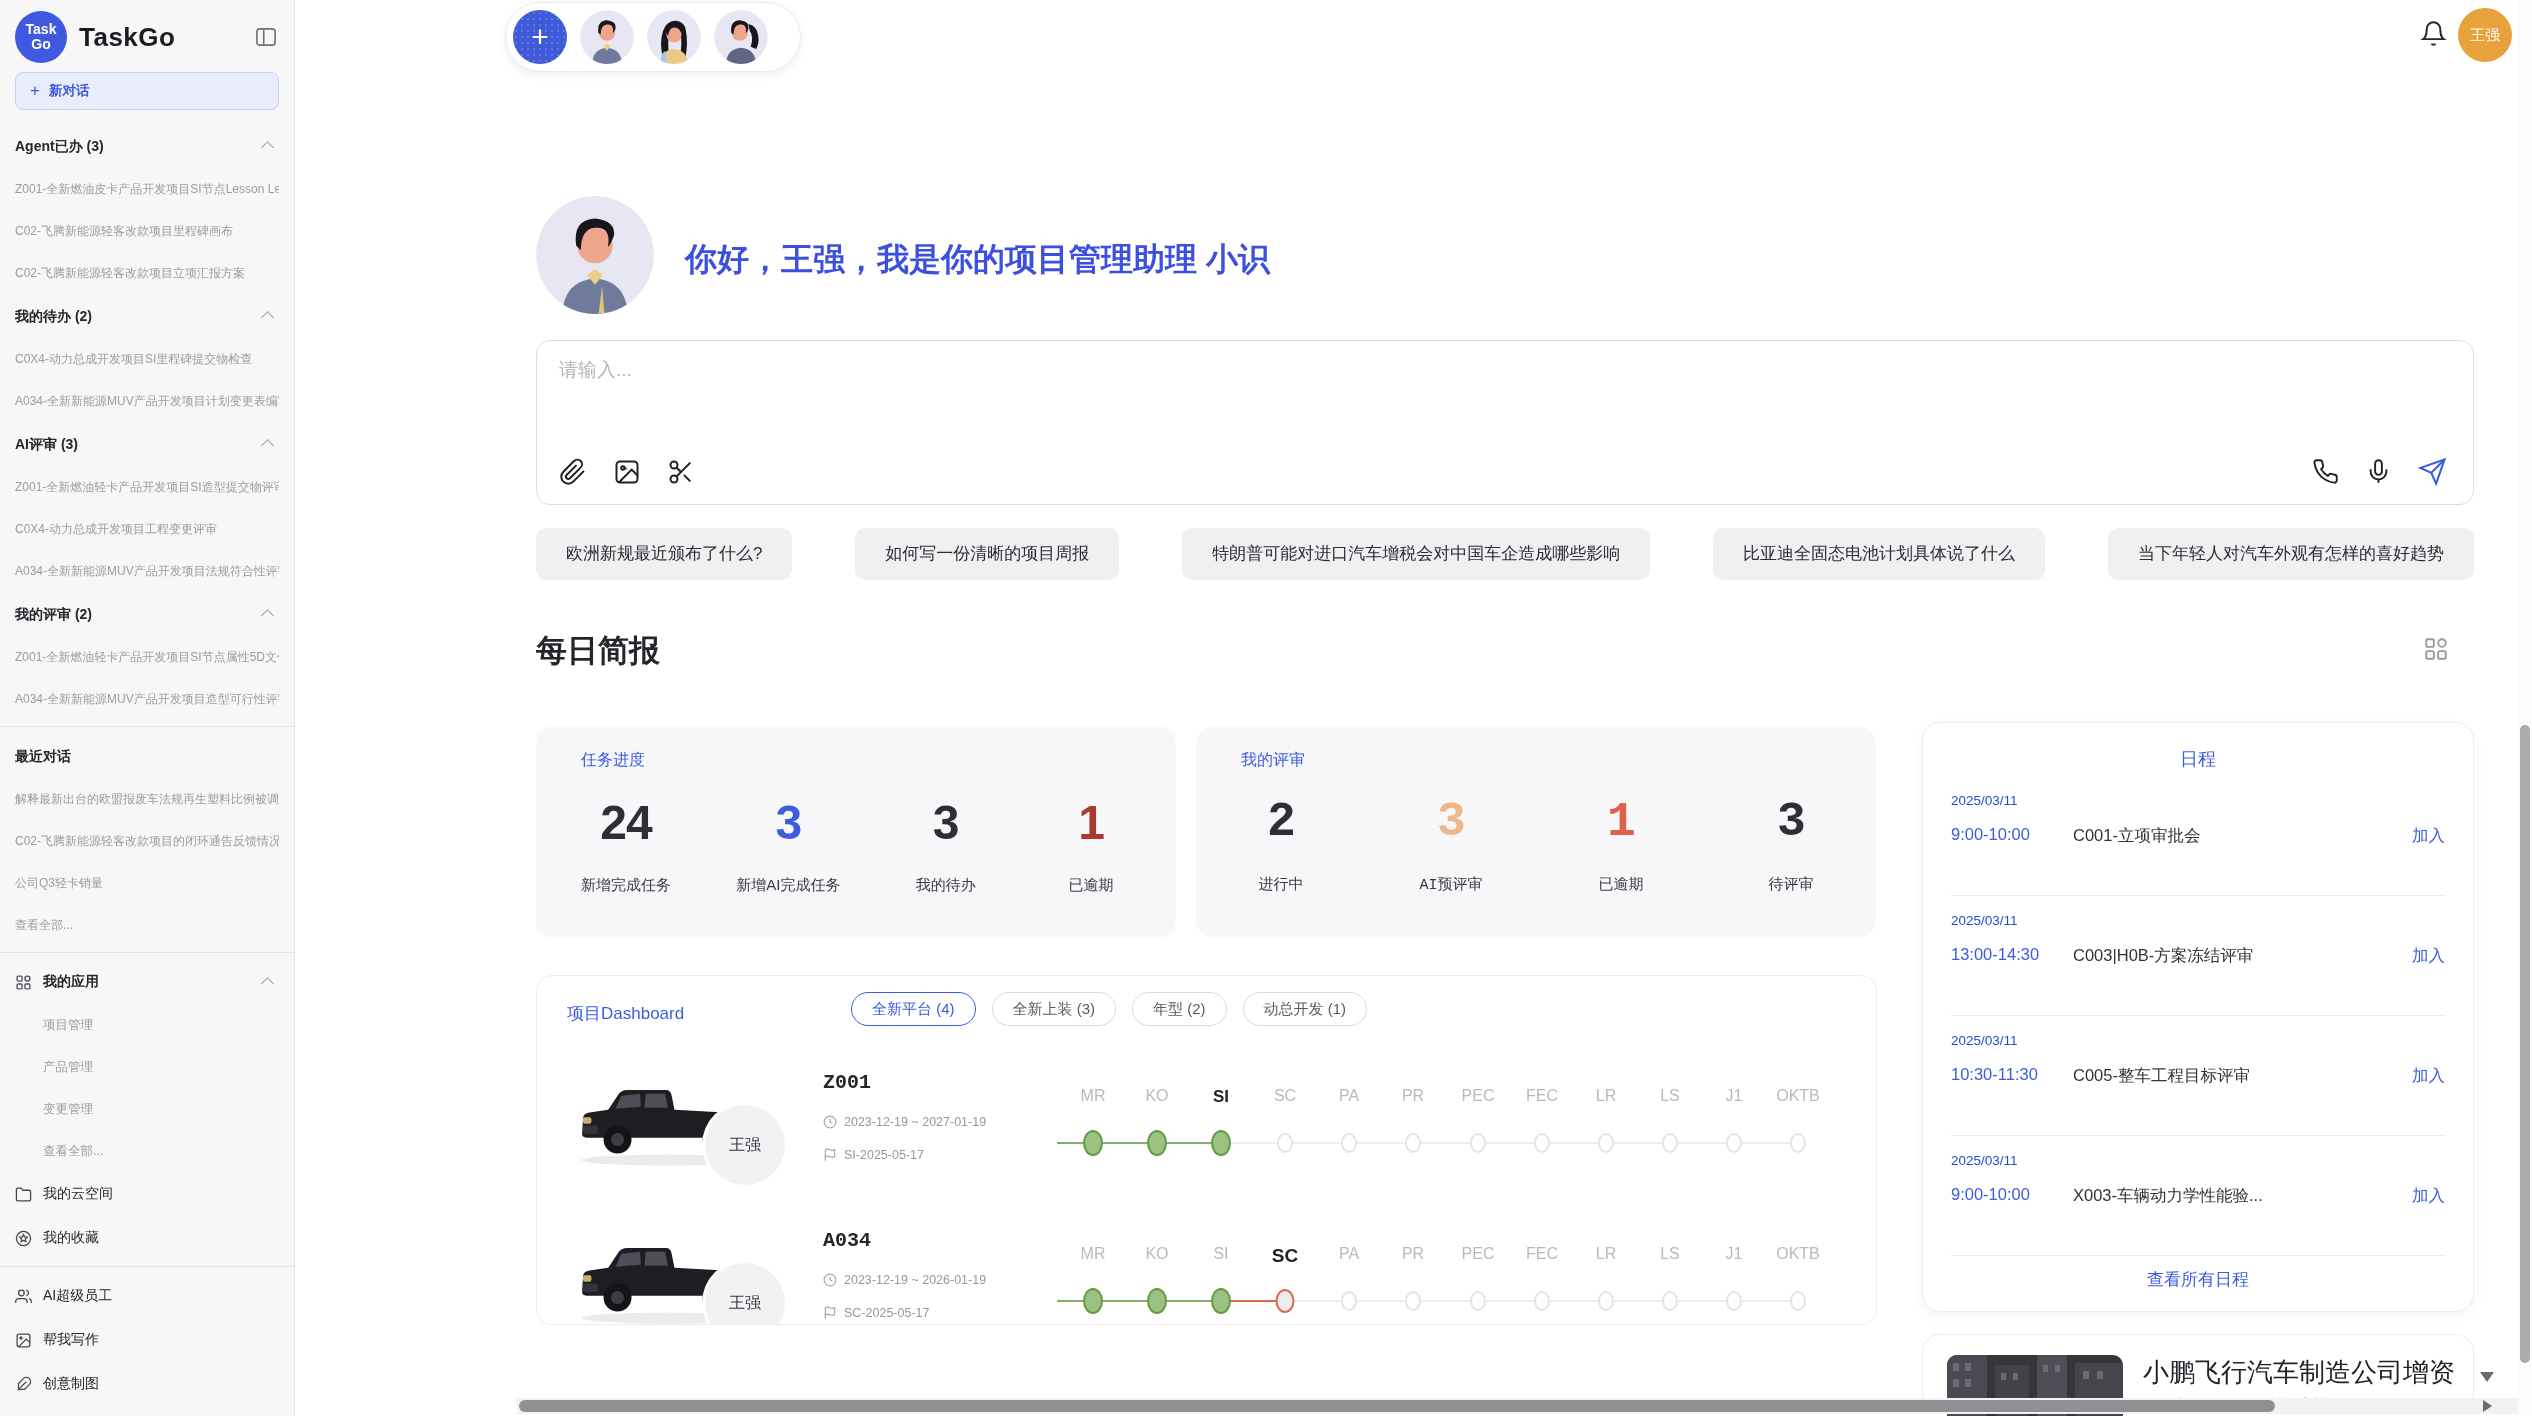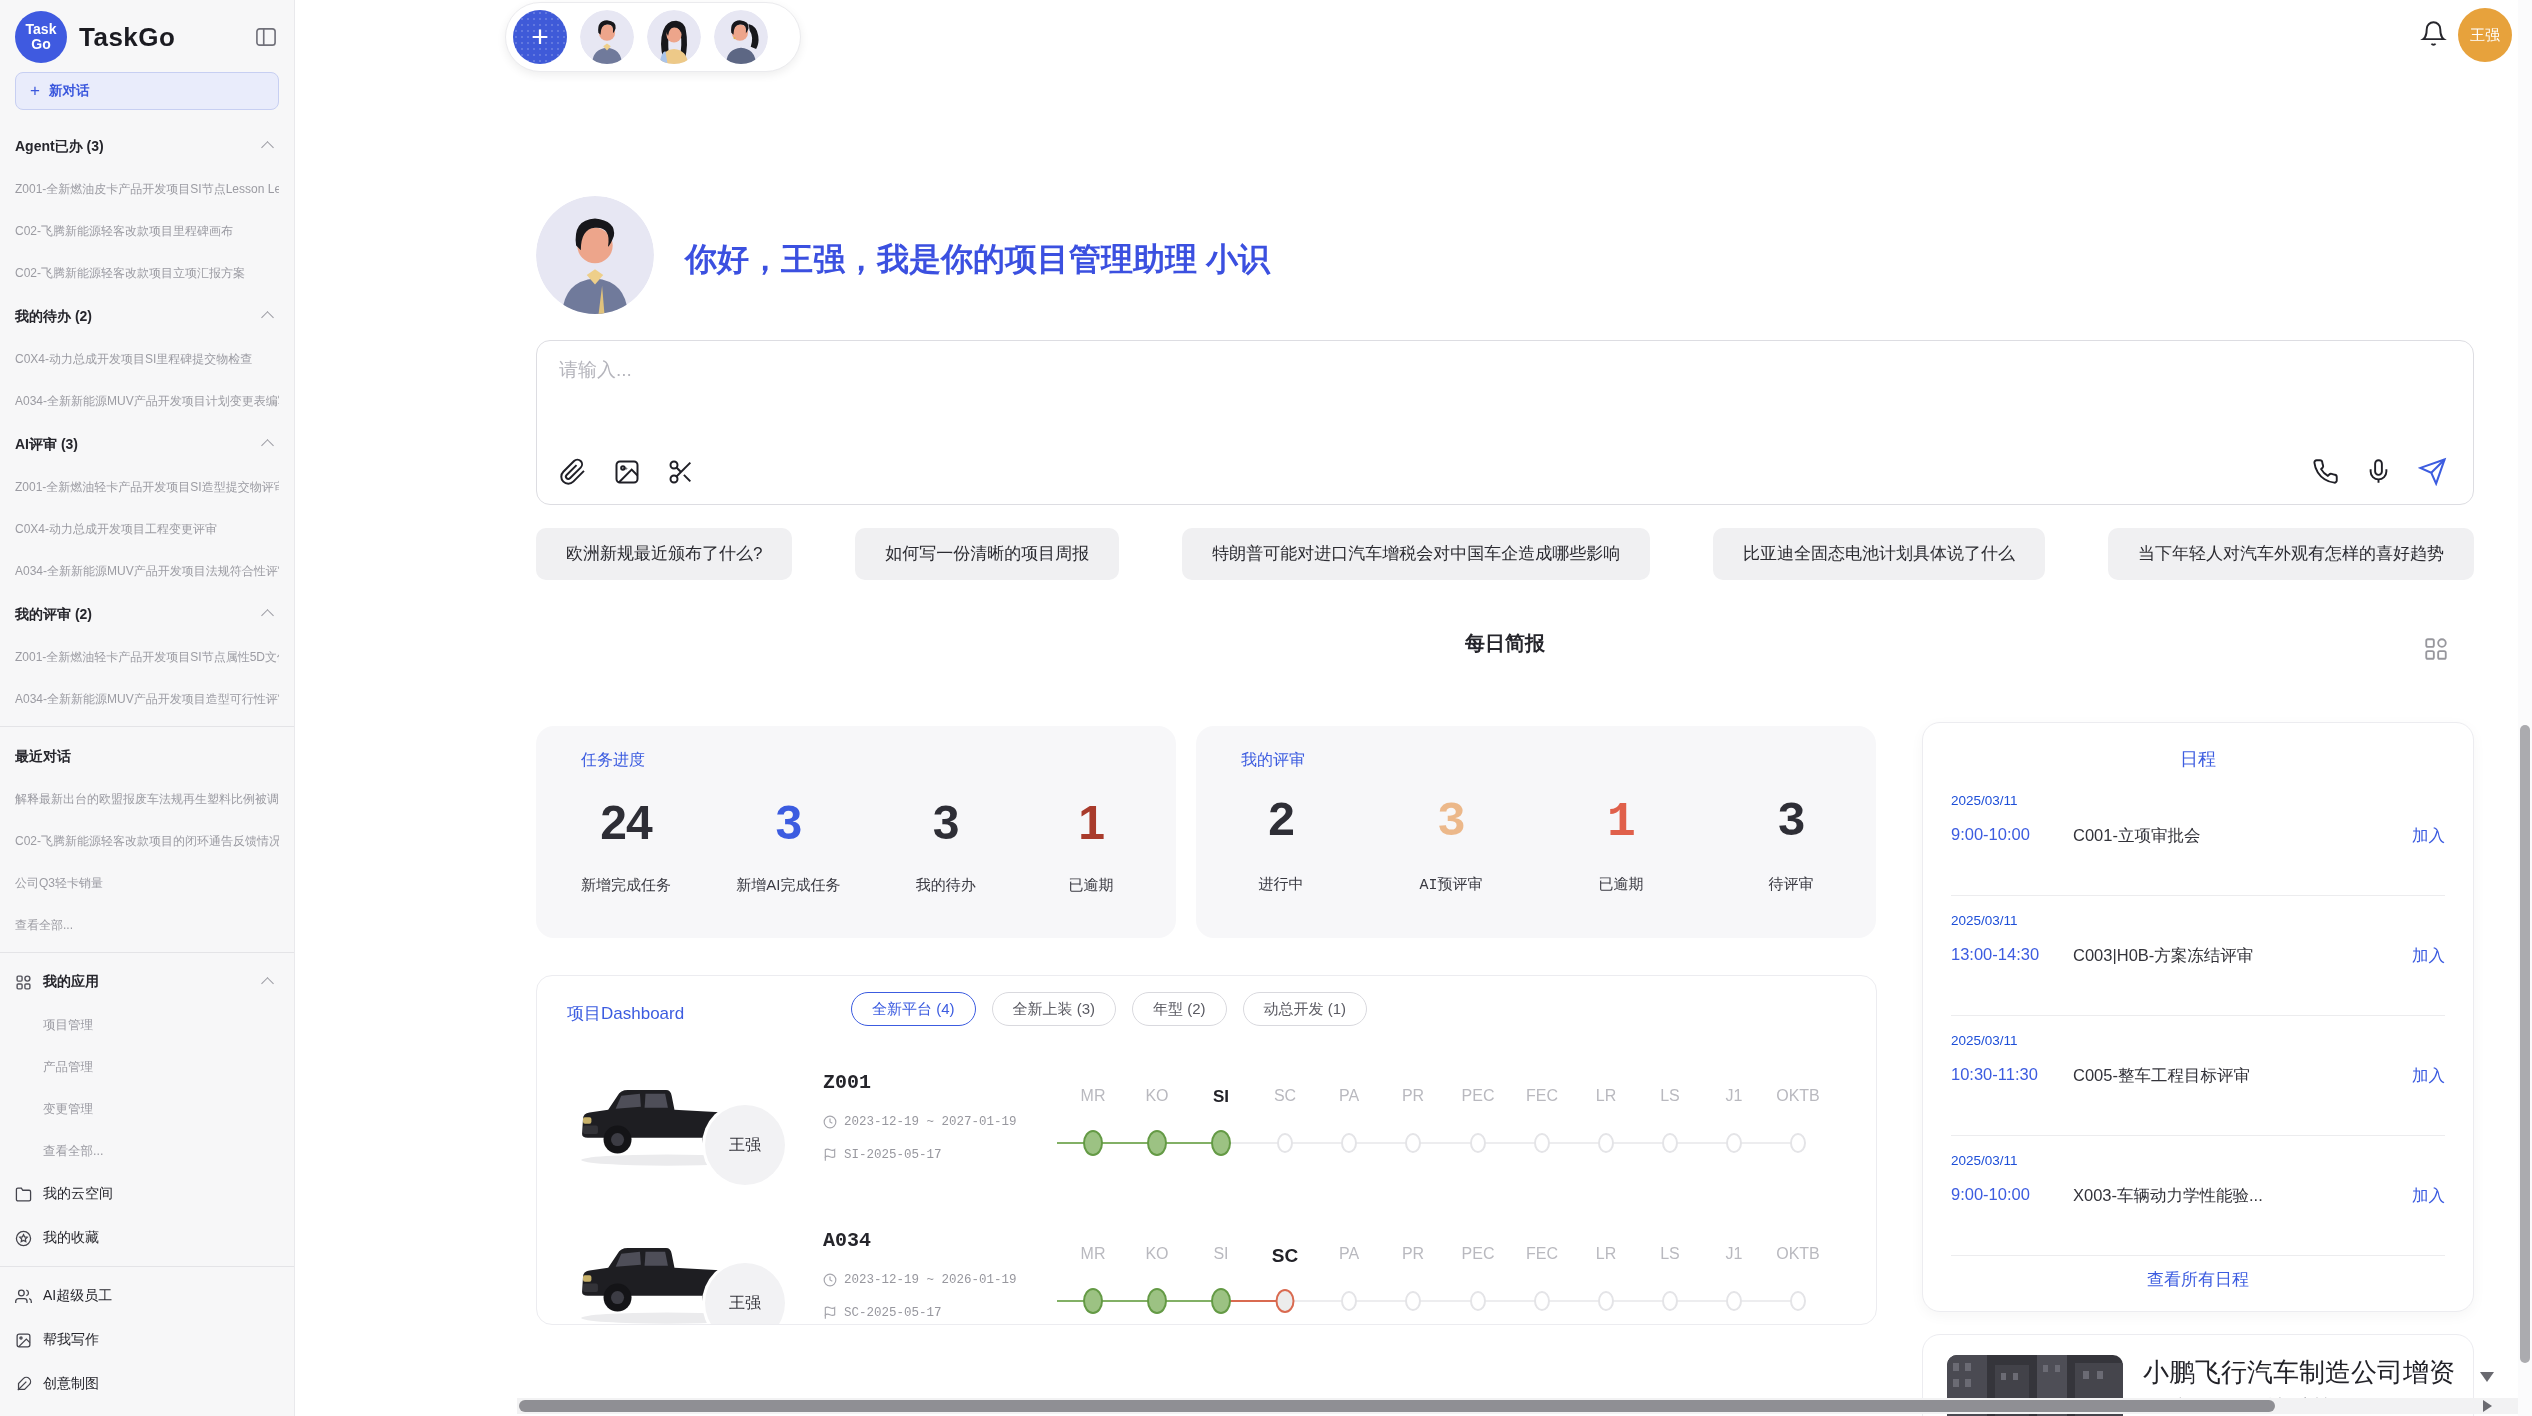--- a/index.html
+++ b/index.html
@@ -40,21 +40,21 @@
   .composer { position:absolute; left:241px; top:340px; width:1938px; height:165px; border:1px solid #dddde2; border-radius:14px; background:#fff; }
   .composer textarea { position:absolute; left:22px; top:16px; width:900px; height:60px; border:none; outline:none; resize:none; font-family:inherit; font-size:19px; color:#333; background:transparent; }
   .composer textarea::placeholder { color:#b5b5bc; }
   .comp-icons-l { position:absolute; left:22px; bottom:18px; display:flex; gap:26px; }
   .comp-icons-r { position:absolute; right:26px; bottom:18px; display:flex; gap:26px; align-items:center; }
   .icon-btn { cursor:pointer; }
 
   .chips { position:absolute; left:241px; top:528px; width:1938px; display:flex; justify-content:space-between; }
   .chip { background:#f0f0f2; border-radius:10px; height:52px; line-height:52px; padding:0 30px; font-size:17px; color:#2b2b31; white-space:nowrap; cursor:pointer; }
 
-  .brief-title { position:absolute; left:241px; top:630px; width:1938px; text-align:center; font-size:20px; font-weight:bold; color:#25252b; }
+  .brief-title { position:absolute; left:241px; top:630px; width:1938px; text-align:left; font-size:31px; font-weight:bold; color:#25252b; }
   .grid-ic { position:absolute; left:2128px; top:636px; cursor:pointer; }
 
   .stat-card { position:absolute; top:726px; height:212px; background:#f7f7f9; border-radius:18px; padding:24px 45px; }
   .stat-card.c1 { left:241px; width:640px; }
   .stat-card.c2 { left:901px; width:680px;font-family:Liberation Mono, monospace; }
   .stat-card .t { font-size:16px; color:#3c5ce0; }
   .stat-row { display:flex; justify-content:space-between; margin-top:24px; }
   .stat { text-align:center; min-width:80px; }
   .stat .v { font-size:48px; font-weight:bold; letter-spacing:-1px; }
   .stat .l { margin-top:26px; font-size:15px; color:#3a3a42; }
@@ -63,21 +63,21 @@
   .dash-title { position:absolute; left:30px; top:26px; font-size:17px; color:#3c5ce0; }
   .dash-tabs { position:absolute; left:314px; top:16px; display:flex; gap:16px; }
   .dtab { height:34px; line-height:32px; border:1px solid #d9d9de; border-radius:17px; padding:0 20px; font-size:15px; color:#5a5a62; background:#fff; cursor:pointer; white-space:nowrap; }
   .dtab.active { border-color:#3c5ce0; color:#3c5ce0; }
 
   .proj-row { position:absolute; left:0; width:100%; height:152px; }
   .proj-row.r1 { top:87px; } .proj-row.r2 { top:245px; }
   .truck { position:absolute; left:30px; top:0; width:200px; height:112px; }
   .owner { position:absolute; left:168px; top:42px; width:80px; height:80px; border-radius:50%; background:#f2f2f4; box-shadow:0 0 0 3px #fff; display:flex; align-items:center; justify-content:center; font-size:16px; color:#33333a; }
   .pcode { position:absolute; left:286px; top:8px; font-size:20px; font-weight:bold; color:#25252b;font-family:Liberation Mono, monospace; }
-  .pmeta { position:absolute; left:286px; display:flex; align-items:center; gap:7px; font-size:12.5px; color:#97979e;font-family:Liberation Mono, monospace; }
+  .pmeta { position:absolute; left:286px; display:flex; align-items:center; gap:7px; font-size:12.5px; color:#97979e; }
   .pmeta.d { top:52px; } .pmeta.f { top:85px; }
 
   .ms-line { position:absolute; top:79px; height:2px; background:#ededef; }
   .ms-line.base { left:520px; width:741px; }
   .ms-line.done { background:#82b065; left:520px; width:164px; }
   .ms-line.red  { background:#d96a50; left:684px; width:64px; }
   .ms-pt { position:absolute; top:0; width:0; }
   .ms-label { position:absolute; top:24px; transform:translateX(-50%); font-size:16px; color:#b9b9bf; white-space:nowrap; }
   .ms-label.current { color:#222228; font-weight:bold; font-size:17px; }
   .ms-dot { position:absolute; top:80px; transform:translate(-50%,-50%); border-radius:50%; background:#fff; border:2px solid #e4e4e7; width:16px; height:20px; }

